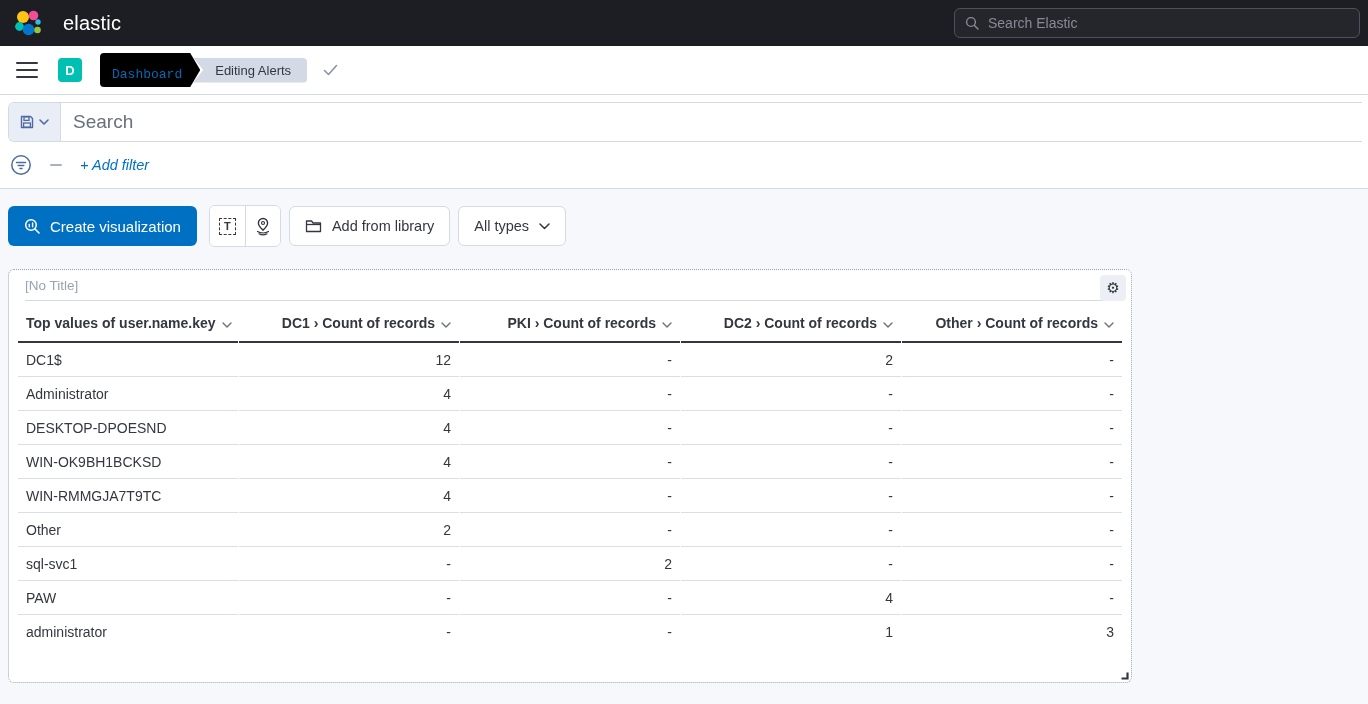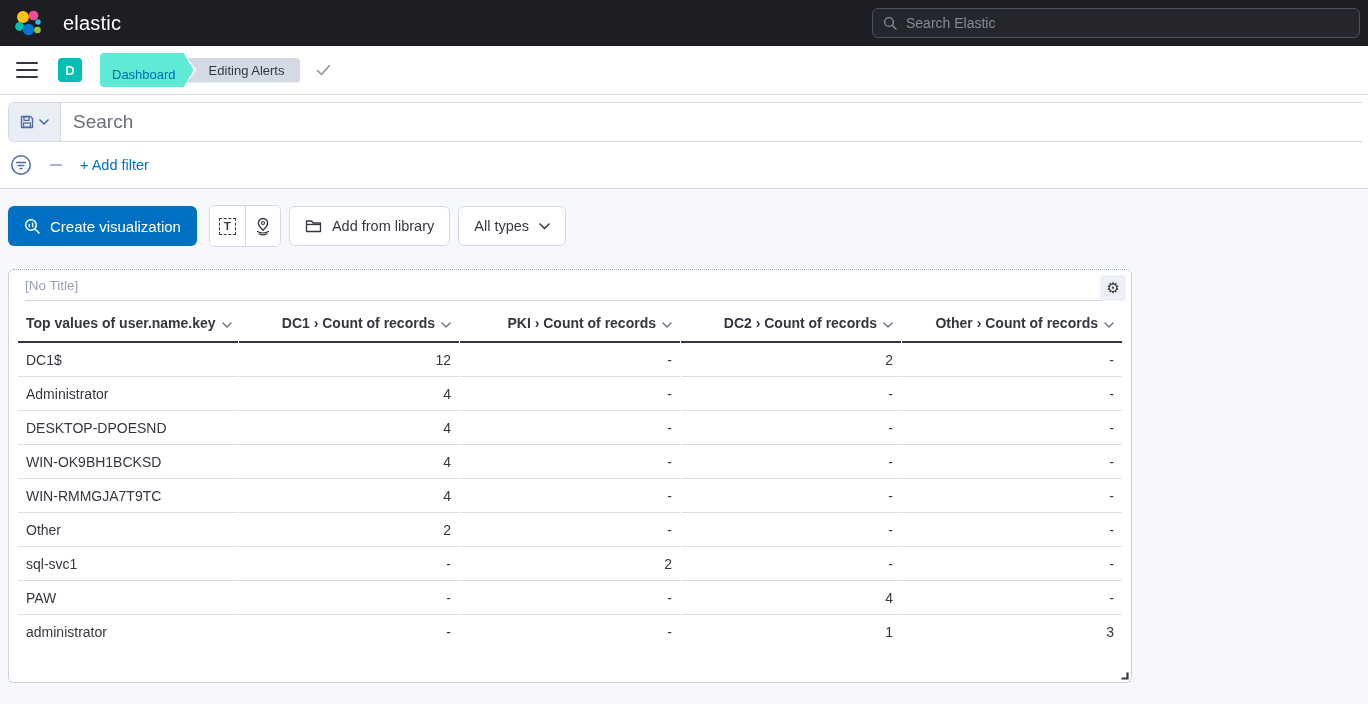--- a/index.html
+++ b/index.html
@@ -5,48 +5,48 @@
   * { box-sizing: border-box; margin: 0; padding: 0; }
   html,body { width:1368px; height:704px; overflow:hidden; }
   body { font-family:"Liberation Sans", sans-serif; background:#fff; color:#343741; }
   .app { position:relative; width:1368px; height:704px; display:flex; flex-direction:column; }
 
   
   .topbar { height:46px; background:#1D1E24; display:flex; align-items:center; padding:0 8px 0 14px; flex:0 0 auto; }
   .brand { display:flex; align-items:center; gap:22px; }
   .brand-name { color:#fff; font-size:20px; font-weight:500; letter-spacing:.2px; }
   .topbar-spacer { flex:1; }
-  .topbar-search { display:flex; align-items:center; gap:8px; width:488px; height:30px;
+  .topbar-search { display:flex; align-items:center; gap:8px; width:406px; height:30px;
     border:1px solid #4C515B; border-radius:6px; padding:0 10px; background:rgba(255,255,255,0.04); }
   .topbar-search input { flex:1; background:transparent; border:none; outline:none; color:#d4dae5; font-size:14px; font-family:"Liberation Sans",sans-serif; }
   .topbar-search input::placeholder { color:#878B95; }
 
   
   .navbar { height:49px; background:#fff; border-bottom:1px solid #D3DAE6; display:flex; align-items:center; padding:0 16px; flex:0 0 auto; }
   .hamburger { width:22px; height:16px; display:flex; flex-direction:column; justify-content:space-between; cursor:pointer; }
   .hamburger span { display:block; height:2.4px; background:#343741; border-radius:1px; }
   .avatar { width:24px; height:24px; margin-left:20px; background:#00BFB3; border-radius:4px; color:#fff;
     font-size:13px; font-weight:700; display:flex; align-items:center; justify-content:center; }
   .crumbs { display:flex; align-items:center; margin-left:18px; }
-  .crumb-a { background:#5eead4; color:#006BB4; font-size:13px; font-weight:500; padding:14px 18px 5px 12px;
-    border-radius:4px 0 0 4px; clip-path:polygon(0 0, calc(100% - 10px) 0, 100% 50%, calc(100% - 10px) 100%, 0 100%); position:relative; z-index:2; }
+  .crumb-a { background:#000000; color:#006BB4; font-size:13px; font-weight:500; padding:14px 18px 5px 12px;
+    border-radius:4px 0 0 4px; clip-path:polygon(0 0, calc(100% - 10px) 0, 100% 50%, calc(100% - 10px) 100%, 0 100%); position:relative; z-index:2;font-family:Liberation Mono, monospace; }
   .crumb-b { background:#D3DAE6; color:#343741; font-size:13px; font-weight:500; padding:5px 16px 5px 22px;
     margin-left:-7px; border-radius:0 4px 4px 0; clip-path:polygon(0 0, 100% 0, 100% 100%, 0 100%, 10px 50%); }
   .nav-check { margin-left:16px; display:flex; align-items:center; }
 
   
   .querybar { background:#fff; border-bottom:1px solid #D3DAE6; flex:0 0 auto; }
   .search-row { padding:7px 0 0 8px; }
   .search-box { display:flex; align-items:stretch; height:40px; width:calc(100% - 6px);
     border:1px solid #D3DAE6; border-radius:6px 0 0 6px; border-right:none; background:#fff; overflow:hidden; }
   .search-addon { width:52px; background:#E9EDF6; display:flex; align-items:center; justify-content:center; gap:5px;
     border-right:1px solid #D3DAE6; cursor:pointer; }
   .search-box input { flex:1; border:none; outline:none; padding:0 12px; font-size:19px; color:#343741; font-family:Liberation Sans, sans-serif; }
   .search-box input::placeholder { color:#69707D; }
-  .filter-row { height:46px; display:flex; align-items:center; padding-left:10px; gap:18px; }
+  .filter-row { height:46px; display:flex; align-items:center; padding-left:10px; gap:18px;font-style:italic; }
   .filter-dash { width:12px; height:2px; background:#A9B2C2; border-radius:1px; }
   .add-filter { color:#0071C2; font-size:14.5px; font-weight:500; cursor:pointer; }
 
   
   .content { flex:1; background:#F7F8FC; padding:16px 0 0 8px; position:relative; }
   .toolbar { display:flex; align-items:center; }
   .btn-primary { height:40px; background:#0071C2; color:#fff; border:none; border-radius:6px; padding:0 16px;
     font-size:15px; font-weight:500; display:flex; align-items:center; gap:9px; cursor:pointer; font-family:"Liberation Sans",sans-serif; }
   .icon-group { display:flex; margin-left:12px; background:#fff; border:1px solid #D3DAE6; border-radius:6px; overflow:hidden; }
   .icon-group .igbtn { width:35px; height:40px; display:flex; align-items:center; justify-content:center; background:#fff; border:none; cursor:pointer; }

